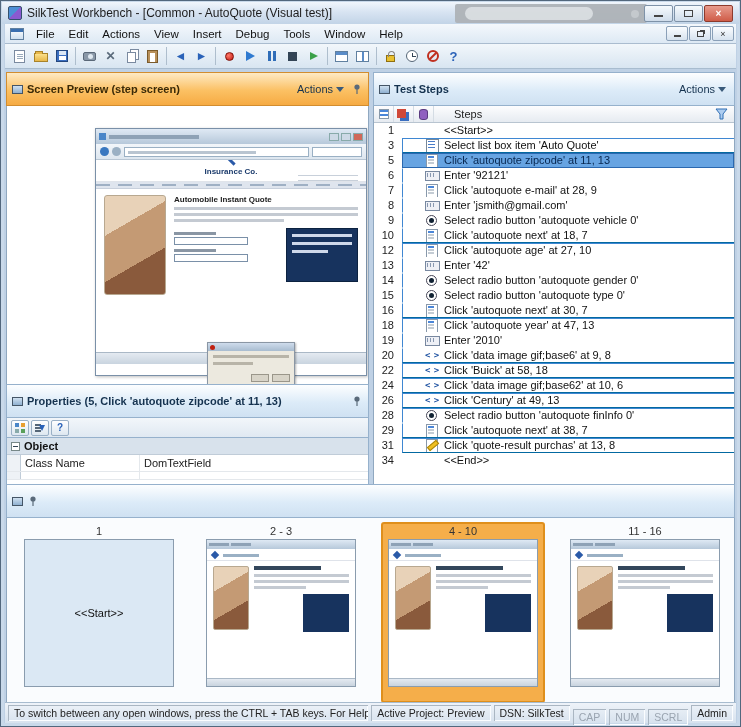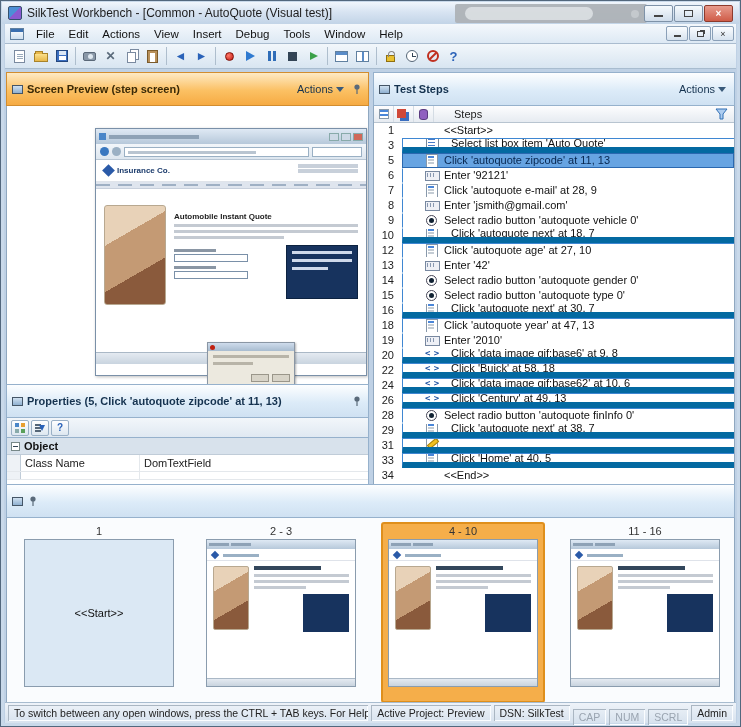--- a/index.html
+++ b/index.html
@@ -110,27 +110,27 @@
   .br-btns { margin-left:auto; display:flex; gap:2px; }
   .br-btns i { width:10px; height:8px; background:#cdd9e6; border:1px solid #8aa; }
   .br-btns i.r { background:#d06858; }
   .br-nav { height:16px; background:linear-gradient(#f2f6fa,#dde6ef); display:flex; align-items:center; gap:3px; padding:0 4px; border-bottom:1px solid #b8c6d4;}
   .br-back { width:9px; height:9px; border-radius:50%; background:#3a78c0; }
   .br-fwd { width:9px; height:9px; border-radius:50%; background:#9ab0c4; }
   .br-url { flex:1; height:10px; background:#fff; border:1px solid #9ab0c4; position:relative;}
   .br-url::before{content:"";position:absolute;left:3px;top:3px;width:70%;height:3px;background:#b9c5d1;}
   .br-search { width:50px; height:10px; background:#fff; border:1px solid #9ab0c4; }
   .br-page { position:relative; height:192px; background:#fff; overflow:hidden; }
-  .site-head { height:22px; display:flex; align-items:center; gap:4px; padding:0 8px; border-bottom:1px solid #e0e4ea; }
+  .site-head { height:22px; display:flex; align-items:center; gap:4px; padding:0 8px; border-bottom:1px solid #e0e4ea;flex-direction:column; }
   .logo-diamond { width:9px; height:9px; background:#2a5aa8; transform:rotate(45deg); }
   .brand { font-size:8px; font-weight:bold; color:#1a3a6b; }
   .head-lines { margin-left:auto; width:60px; height:4px; background:#c8d0da; box-shadow:0 -5px 0 #c8d0da; }
   .site-nav { height:7px; background:#dfe5ee; border-bottom:1px solid #c8d0dc;
     background-image:repeating-linear-gradient(to right,#9fb0c4 0 14px,#dfe5ee 14px 22px); background-size:auto 2px; background-position:0 2px; background-repeat:repeat-x; }
-  .site-main { display:flex; padding:16px 8px; gap:8px;align-items:center; }
+  .site-main { display:flex; padding:6px 8px; gap:8px; }
   .photo { width:62px; height:100px; border-radius:3px; border:1px solid #b8a890;
     background:linear-gradient(150deg,#e8d2b8 0 30%, #c49a74 30% 65%, #8a5a3c 65% 100%); }
   .content { flex:1; position:relative; }
   .page-h { font-size:8px; font-weight:bold; color:#222; margin-bottom:3px; white-space:nowrap; }
   .tl { height:3px; background:#c4cad2; margin:3px 0; }
   .tl.w60 { width:60%; }
   .form-zone { display:flex; gap:6px; margin-top:6px; }
   .fz-left { flex:1; }
   .fl { width:40%; height:3px; background:#8a96a4; margin:4px 0 2px; }
   .input { width:70%; height:8px; background:#fff; border:1px solid #7a90a8; }
@@ -181,21 +181,21 @@
   .ch-ic2 { width:9px; height:9px; background:#d04838; box-shadow:3px 3px 0 #3a6ec0; margin:-2px 2px 0 -2px; }
   .ch-ic3 { width:9px; height:11px; background:#9060c0; border-radius:4px/3px; border:1px solid #5a3a80; }
   .ch-steps { margin-left:20px; }
   .funnel { margin-left:auto; margin-right:6px; }
 
   .trow { display:flex; height:15px; font-size:11px; align-items:stretch; }
   .rnum { width:24px; flex:none; text-align:right; padding-right:4px; color:#222; line-height:15px; }
   .rcontent { flex:1; display:flex; align-items:center; margin-left:4px; border:1px solid transparent; border-right:none; overflow:hidden; }
   .rcontent.grp { border-left:1px solid #3f87d2; }
   .rcontent.g-top { border-top:1px solid #3f87d2; }
-  .rcontent.g-bot { border-bottom:6px solid #0369a1;gap:7px; }
+  .rcontent.g-bot { border-bottom:1px solid #0369a1; }
   .trow.sel .rcontent { background:#67a4e2; border:1px solid #2a68b0; }
   .trow.sel .rtext { color:#06264f; }
   .ic { flex:none; width:14px; height:13px; margin-left:22px; position:relative; }
   .rtext { margin-left:5px; white-space:nowrap; color:#111; line-height:15px; }
 
   .ic-click::before, .ic-edit::before { content:""; position:absolute; left:1px; top:0; width:10px; height:12px; background:#fff; border:1px solid #8898aa; }
   .ic-click::after { content:""; position:absolute; left:3px; top:2px; width:6px; height:2px; background:#4a86d8; box-shadow:0 3px 0 #c4ccd4,0 6px 0 #c4ccd4; }
   .ic-edit::after { content:""; position:absolute; left:2px; top:4px; width:10px; height:3px; background:#f0c020; border:1px solid #a88410; transform:rotate(-40deg); }
   .ic-enter::before { content:""; position:absolute; left:0; top:2px; width:13px; height:8px; background:#eef0f6; border:1px solid #7888a0; }
   .ic-enter::after { content:""; position:absolute; left:2px; top:4px; width:9px; height:4px;
@@ -651,27 +651,21 @@
               <div class="rnum">29</div>
               <div class="rcontent grp g-bot">
                 <span class="ic ic-click"></span>
                 <span class="rtext">Click 'autoquote next' at 38, 7</span>
               </div>
             </div>
             <div class="trow">
               <div class="rnum">31</div>
               <div class="rcontent grp g-top g-bot">
                 <span class="ic ic-edit"></span>
-              </div>
-            </div>
-            <div class="trow">
-              <div class="rnum">33</div>
-              <div class="rcontent grp g-top g-bot">
-                <span class="ic ic-click"></span>
-                <span class="rtext">Click 'Home' at 40, 5</span>
+                <span class="rtext">Click 'quote-result purchas' at 13, 8</span>
               </div>
             </div>
             <div class="trow">
               <div class="rnum">34</div>
               <div class="rcontent">
                 <span class="ic"></span>
                 <span class="rtext">&lt;&lt;End&gt;&gt;</span>
               </div>
             </div>
           </div>

